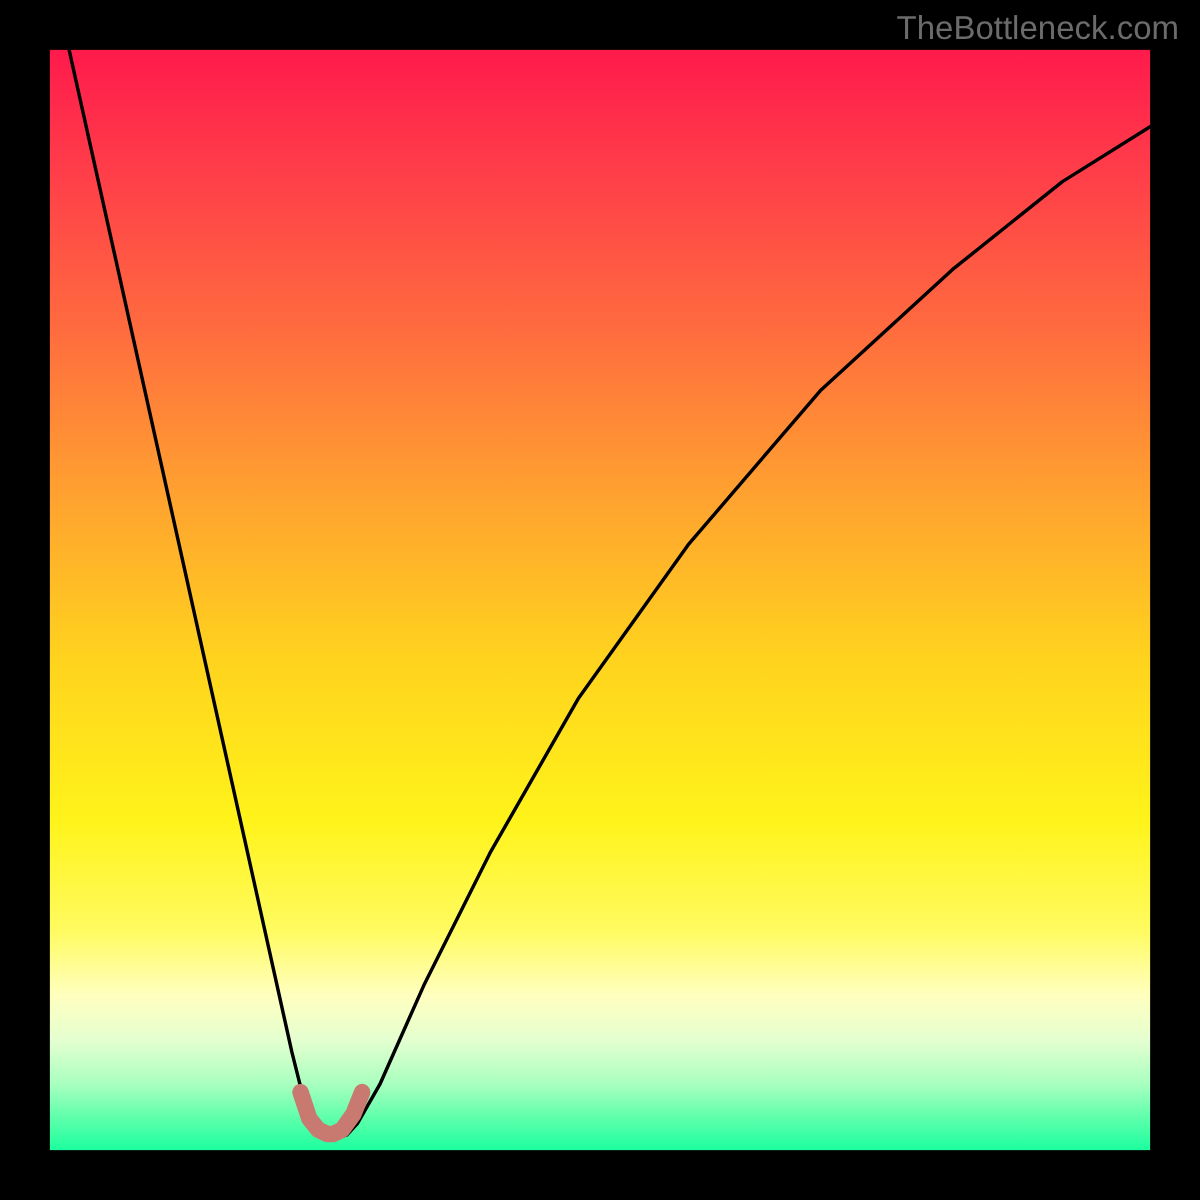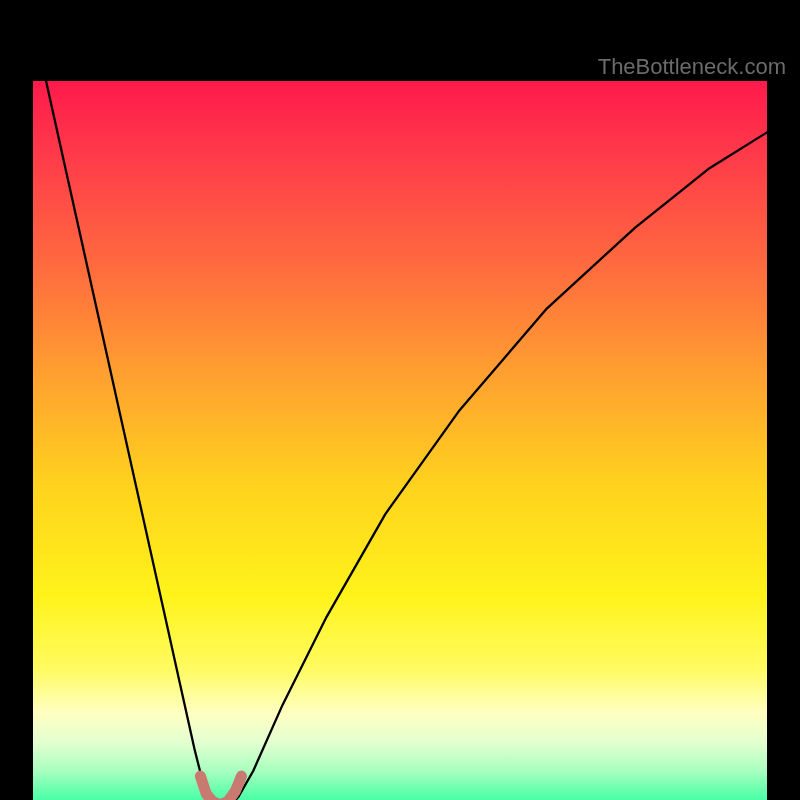--- a/index.html
+++ b/index.html
@@ -11,21 +11,20 @@
     overflow: hidden;
     font-family: Arial, Helvetica, sans-serif;
   }
   .frame {
     position: absolute;
     left: 0;
     top: 0;
     width: 800px;
     height: 580px;
     background: #000;
-    margin-top: 48px;
   }
   .watermark {
     position: absolute;
     top: 6px;
     right: 14px;
     color: #6b6b6b;
     font-size: 22px;
     font-weight: 400;
     letter-spacing: 0px;
     font-family: Arial, sans-serif;

